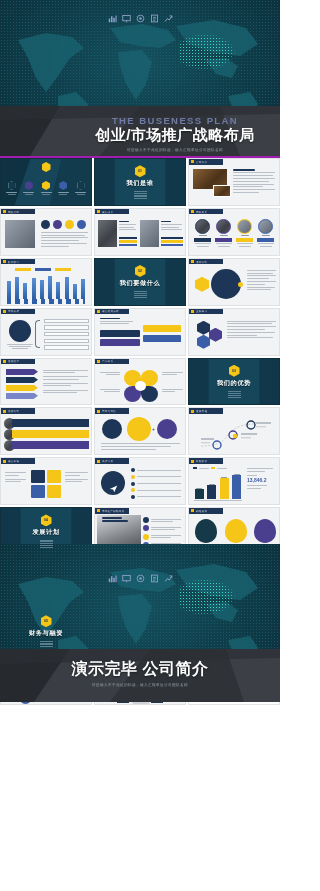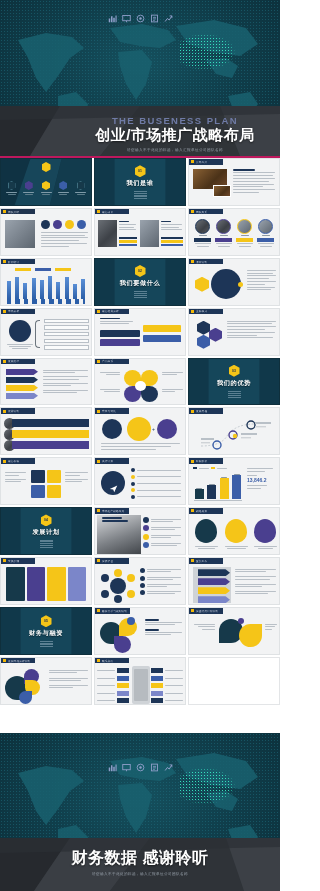--- a/index.html
+++ b/index.html
@@ -2,21 +2,21 @@
 <html><head>
 <meta charset="utf-8">
 <style>
   * { margin:0; padding:0; box-sizing:border-box; }
   html,body{ background:#ffffff; }
   body{
     width:280px; height:891px; overflow:hidden;
     font-family:"Liberation Sans","DejaVu Sans",sans-serif;
     position:relative;
   }
-  .page{ width:280px; height:891px; position:relative; background:#be185d; }
+  .page{ width:280px; height:702px; position:relative; background:#a21caf; }
 
   
   .cover{ position:relative; width:280px; overflow:hidden; background:#0d3440; }
   .map-area{ position:relative; width:100%; height:100%;
     background:
       radial-gradient(ellipse at 50% 40%, #15505e 0%, #103f4c 45%, #0b2c37 100%);
     overflow:hidden;
   }
   .dots{
     position:absolute; inset:0;
@@ -1176,19 +1176,19 @@
       <div class="poly">
         <svg viewBox="0 0 280 53" preserveAspectRatio="none">
           <polygon points="0,0 70,0 34,53 0,53" fill="#26292e"></polygon>
           <polygon points="70,0 150,0 110,53 34,53" fill="#3a3e44"></polygon>
           <polygon points="150,0 226,0 244,53 110,53" fill="#2f3338"></polygon>
           <polygon points="226,0 280,0 280,53 244,53" fill="#3c4046"></polygon>
           <polygon points="0,0 280,0 280,9 0,15" fill="#2b2f34" opacity=".7"></polygon>
         </svg>
       </div>
       <div class="band-inner">
-        <div class="main-title">财务数据 感谢聆听</div>
+        <div class="main-title">演示完毕 公司简介</div>
         <div class="sub-title">请您输入不于此处的标题，输入汇报单位公司团队名称</div>
       </div>
     </div>
   </div>
 
 </div>
 
 </body></html>

